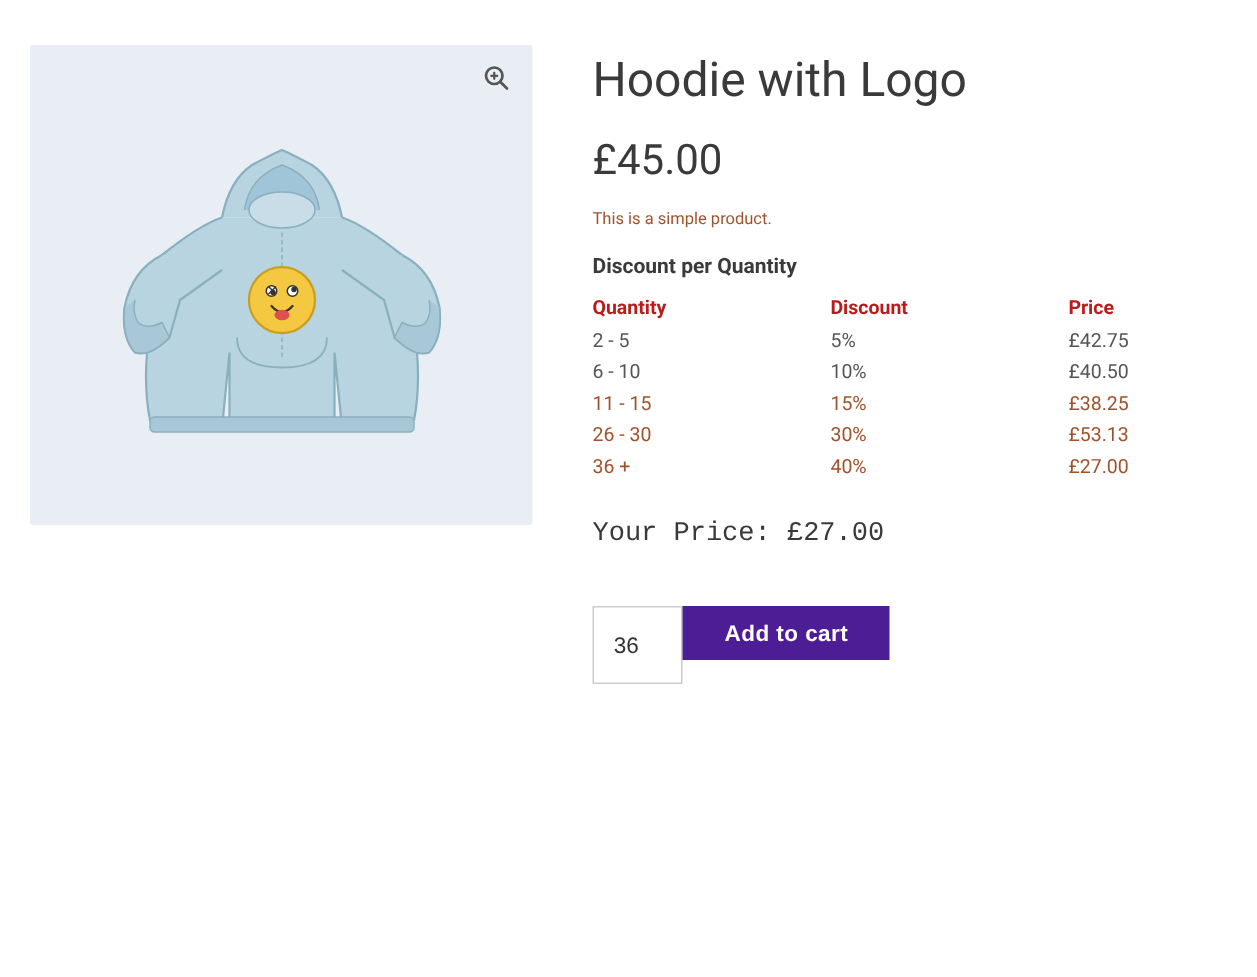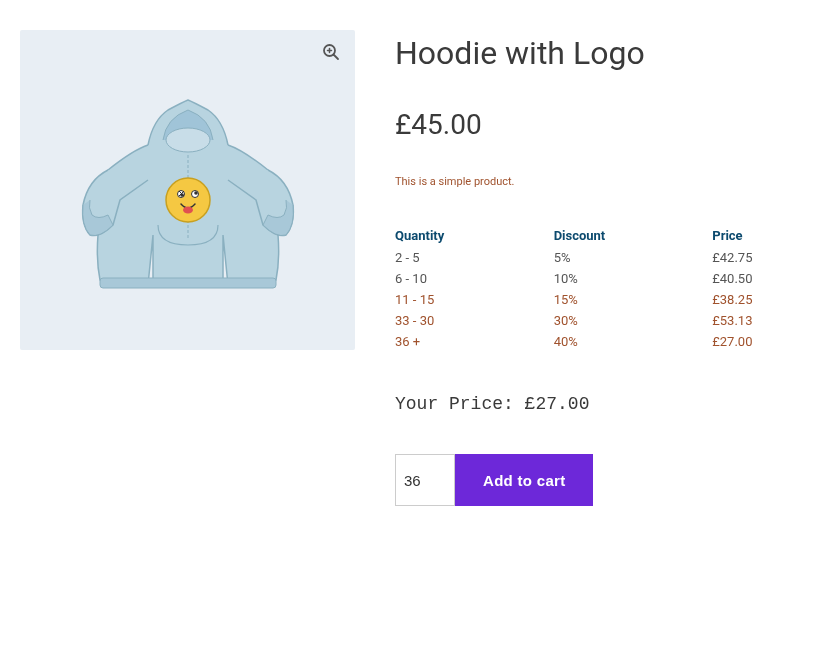--- a/index.html
+++ b/index.html
@@ -48,21 +48,21 @@
       color: #555;
     }
     .hoodie-svg {
       width: 220px;
       height: 260px;
     }
     .product-details {
       flex: 1;
       display: flex;
       flex-direction: column;
-      gap: 18px;
+      gap: 0;
       padding-top: 4px;
     }
     .product-title {
       font-size: 32px;
       font-weight: 400;
       color: #3a3a3a;
       margin-bottom: 18px;
       line-height: 1.2;
     }
     .product-price {
@@ -83,21 +83,21 @@
       margin-bottom: 8px;
     }
     .discount-table {
       width: 100%;
       border-collapse: collapse;
       margin-bottom: 20px;
     }
     .discount-table th {
       font-size: 13px;
       font-weight: 700;
-      color: #0c4a6e;
+      color: #b91c1c;
       text-align: left;
       padding: 4px 0;
     }
     .discount-table td {
       font-size: 13px;
       color: #555;
       padding: 3px 0;
     }
     .discount-table tr.highlight td {
       color: #a0522d;
@@ -119,29 +119,31 @@
     .add-to-cart-row {
       display: flex;
       flex-direction: row;
       align-items: center;
       gap: 0;
     }
     .quantity-input {
       width: 60px;
       height: 52px;
       border: 1px solid #ccc;
+      text-align: center;
       font-size: 15px;
       color: #333;
       outline: none;
       padding: 8px 8px;
+      margin-top: 16px;
     }
     .add-to-cart-btn {
-      height: 52px;
+      height: 36px;
       padding: 0 28px;
-      background: #6d28d9;
+      background: #4c1d95;
       color: #fff;
       font-size: 15px;
       font-weight: 600;
       border: none;
       cursor: pointer;
       letter-spacing: 0.3px;
       transition: background 0.2s;
     }
   </style>
 </head>
@@ -199,20 +201,21 @@
 
       <line x1="101" y1="131" x2="106" y2="136" stroke="#333" stroke-width="1"></line>
       <line x1="106" y1="131" x2="101" y2="136" stroke="#333" stroke-width="1"></line>
     </svg>
   </div>
 
   <div class="product-details">
     <h1 class="product-title">Hoodie with Logo</h1>
     <div class="product-price">£45.00</div>
     <div class="product-description">This is a simple product.</div>
+    <div class="discount-label">Discount per Quantity</div>
 
     <table class="discount-table">
       <thead>
         <tr>
           <th>Quantity</th>
           <th>Discount</th>
           <th>Price</th>
         </tr>
       </thead>
       <tbody id="discount-tbody">
@@ -225,21 +228,21 @@
             <td>6 - 10</td>
             <td>10%</td>
             <td>£40.50</td>
           </tr>
           <tr class="highlight">
             <td>11 - 15</td>
             <td>15%</td>
             <td>£38.25</td>
           </tr>
           <tr class="highlight">
-            <td>33 - 30</td>
+            <td>26 - 30</td>
             <td>30%</td>
             <td>£53.13</td>
           </tr>
           <tr class="highlight">
             <td>36 +</td>
             <td>40%</td>
             <td>£27.00</td>
           </tr>
         </tbody>
     </table>

